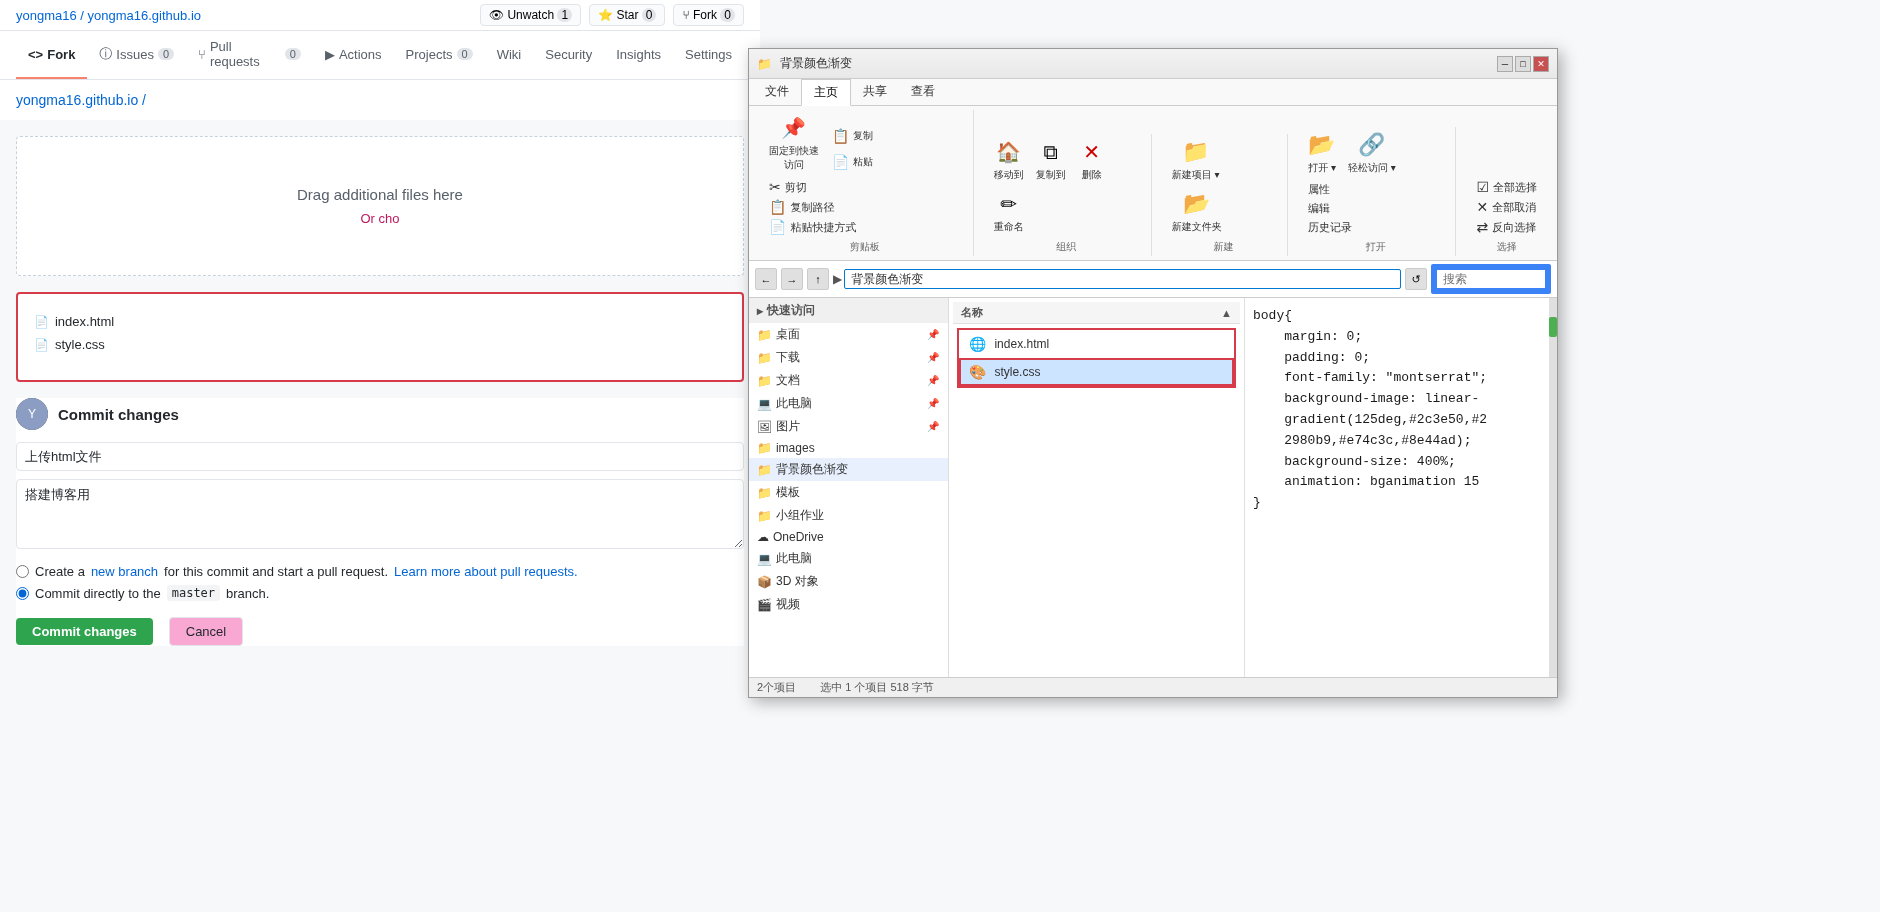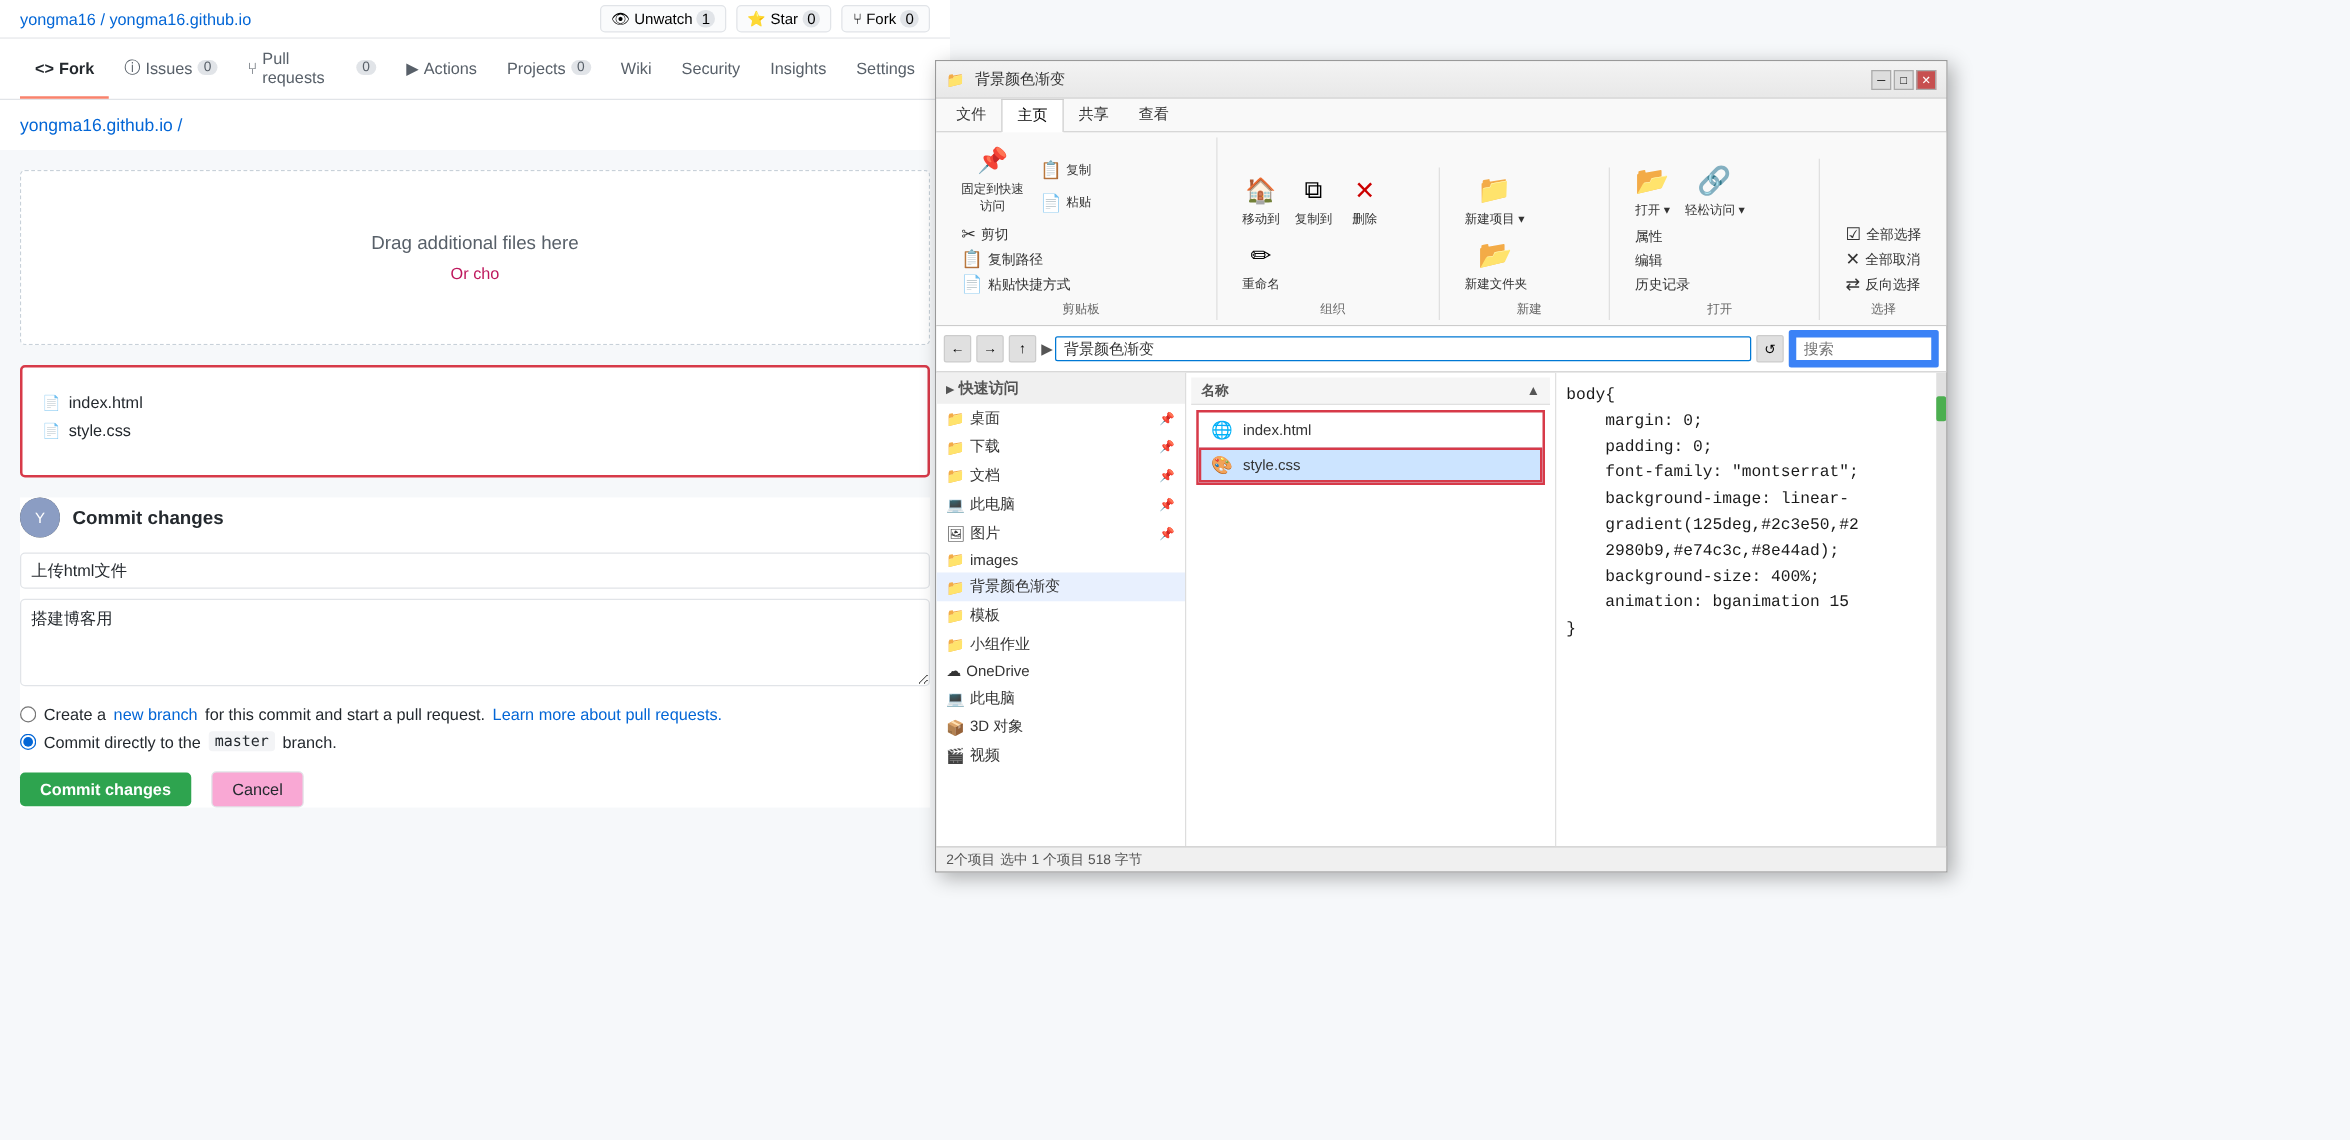--- a/index.html
+++ b/index.html
@@ -517,21 +517,21 @@
     }
 
     
     .fe-statusbar {
       background: #f0f0f0;
       border-top: 1px solid #ccc;
       padding: 2px 8px;
       font-size: 11px;
       color: #555;
       display: flex;
-      gap: 4px;
+      gap: 24px;
     }
 
     
     .gh-content {
       position: absolute;
       top: 0;
       left: 0;
       width: 760px;
       height: 912px;
       background: #f6f8fa;

